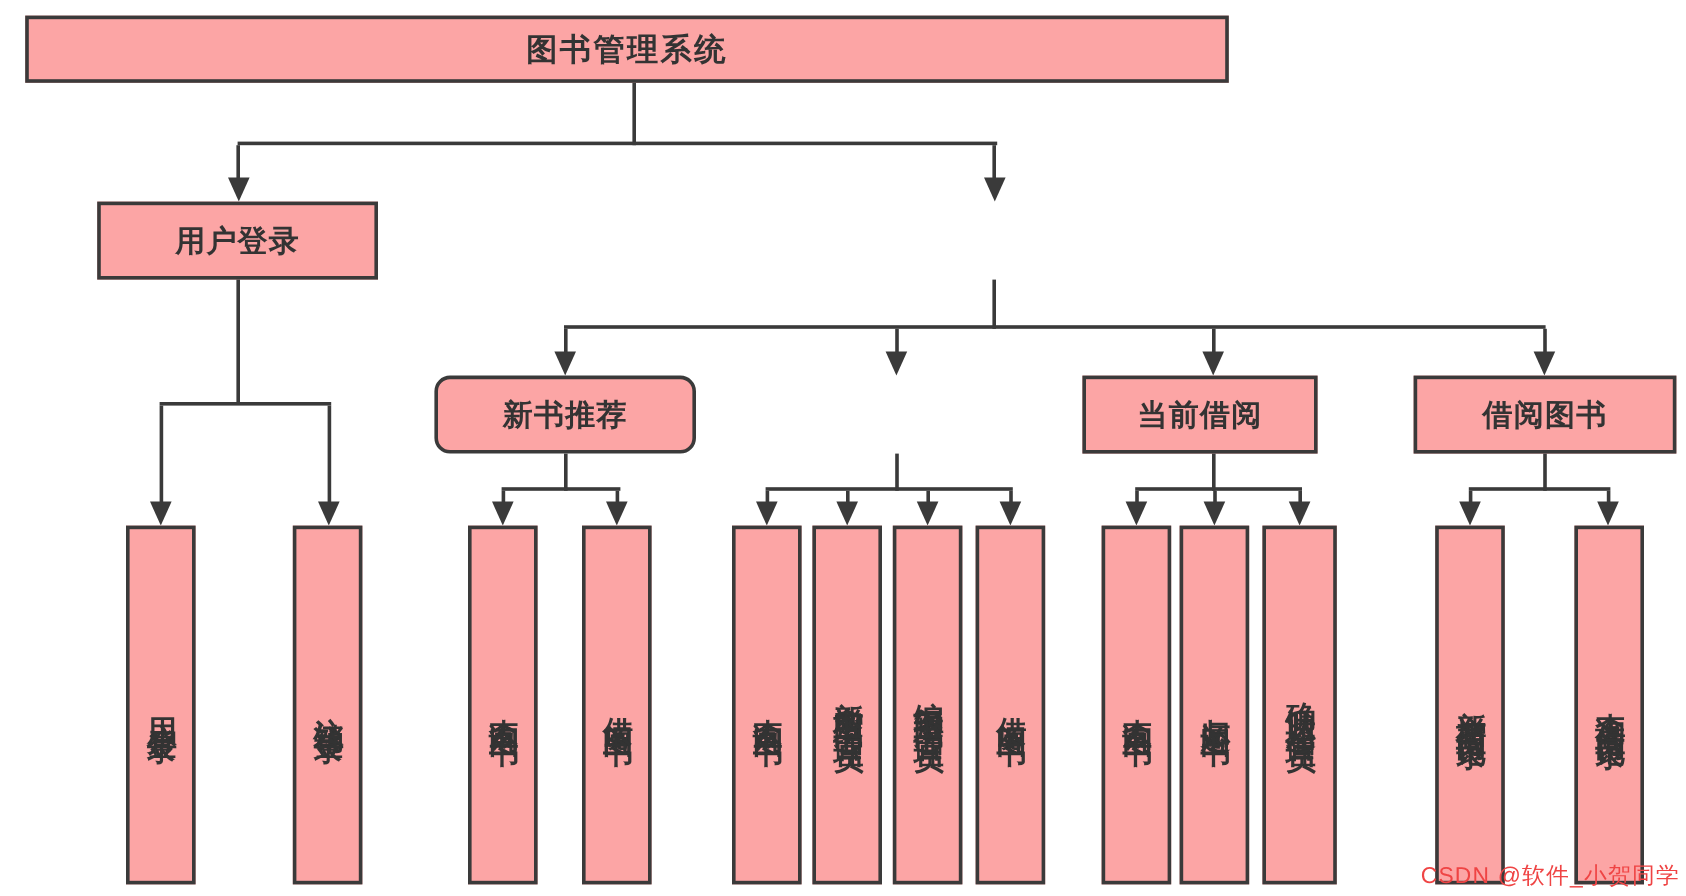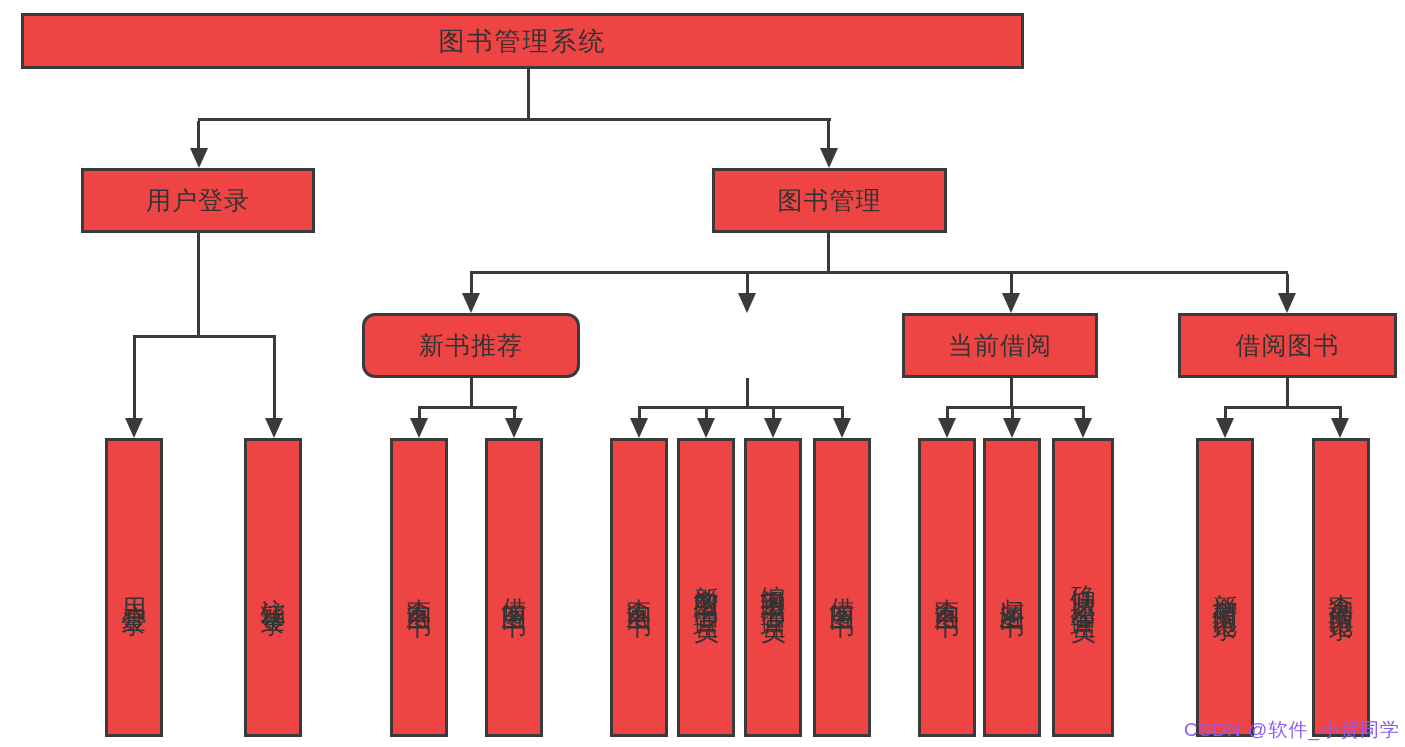--- a/index.html
+++ b/index.html
@@ -9,25 +9,26 @@
     height: 747px;
     background: #ffffff;
     font-family: "Liberation Sans", "DejaVu Sans", sans-serif;
     color: #333333;
     overflow: hidden;
   }
   .box {
     position: absolute;
     box-sizing: border-box;
     border: 3px solid #3a3a3a;
-    background: #ef4444;
+    background: #fca5a5;
     display: flex;
     align-items: center;
     justify-content: center;
     color: #333333;
+    font-weight: bold;
   }
   .boxh {
     font-size: 25px;
     letter-spacing: 1px;
   }
   .boxh.title {
     font-size: 26px;
     letter-spacing: 2px;
   }
   .boxv {
@@ -48,41 +49,40 @@
     border-left: 9px solid transparent;
     border-right: 9px solid transparent;
     border-top: 20px solid #3a3a3a;
   }
   .watermark {
     position: absolute;
     left: 1184px;
     top: 717px;
     font-size: 19px;
     letter-spacing: 1px;
-    color: #8b5cf6;
+    color: #ef4444;
     z-index: 10;
     white-space: nowrap;
   }
 </style>
 </head>
 <body>
 
 <div class="canvas">
 
   <div class="box boxh title" style="left:21px; top:13px; width:1003px; height:56px;">图书管理系统</div>
 
   <div class="ln" style="left:527px; top:69px; width:3px; height:52px;"></div>
   <div class="ln" style="left:198px; top:118px; width:633px; height:3px;"></div>
   <div class="ln" style="left:197px; top:121px; width:3px; height:30px;"></div>
   <div class="ln" style="left:827px; top:121px; width:3px; height:30px;"></div>
   <div class="arw" style="left:190px; top:148px;"></div>
   <div class="arw" style="left:820px; top:148px;"></div>
 
   <div class="box boxh" style="left:81px; top:168px; width:234px; height:65px;">用户登录</div>
-  <div class="box boxh" style="left:712px; top:168px; width:235px; height:65px;">图书管理</div>
 
   <div class="ln" style="left:197px; top:233px; width:3px; height:104px;"></div>
   <div class="ln" style="left:133px; top:335px; width:143px; height:3px;"></div>
   <div class="ln" style="left:133px; top:338px; width:3px; height:82px;"></div>
   <div class="ln" style="left:273px; top:338px; width:3px; height:82px;"></div>
   <div class="arw" style="left:125px; top:418px;"></div>
   <div class="arw" style="left:265px; top:418px;"></div>
 
   <div class="ln" style="left:827px; top:233px; width:3px; height:41px;"></div>
   <div class="ln" style="left:470px; top:271px; width:818px; height:3px;"></div>

